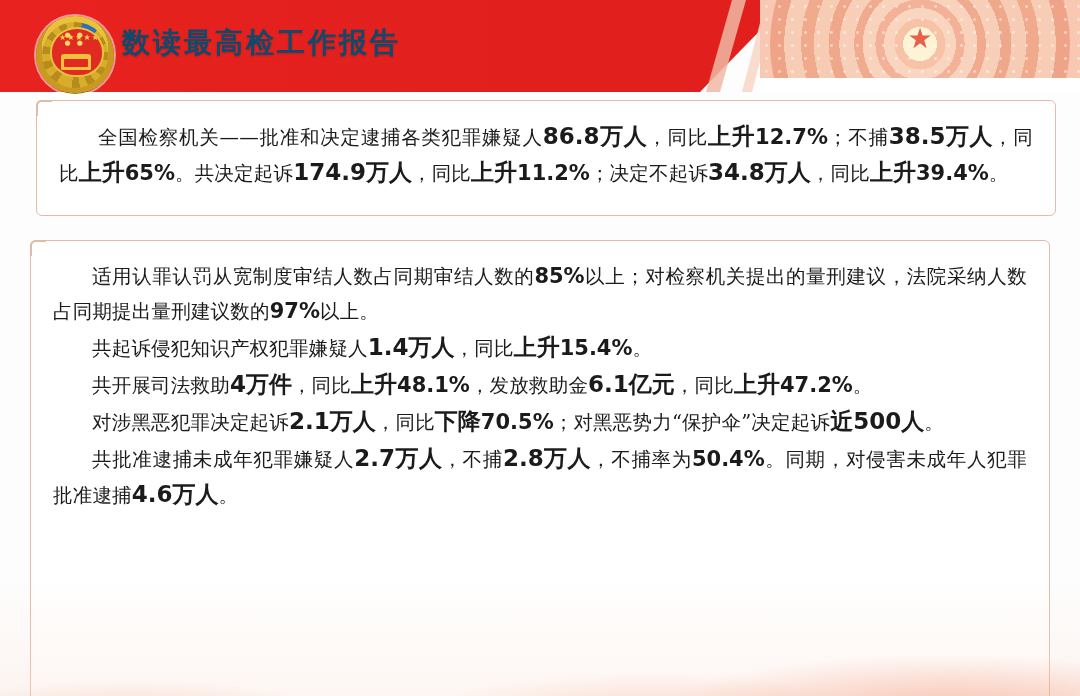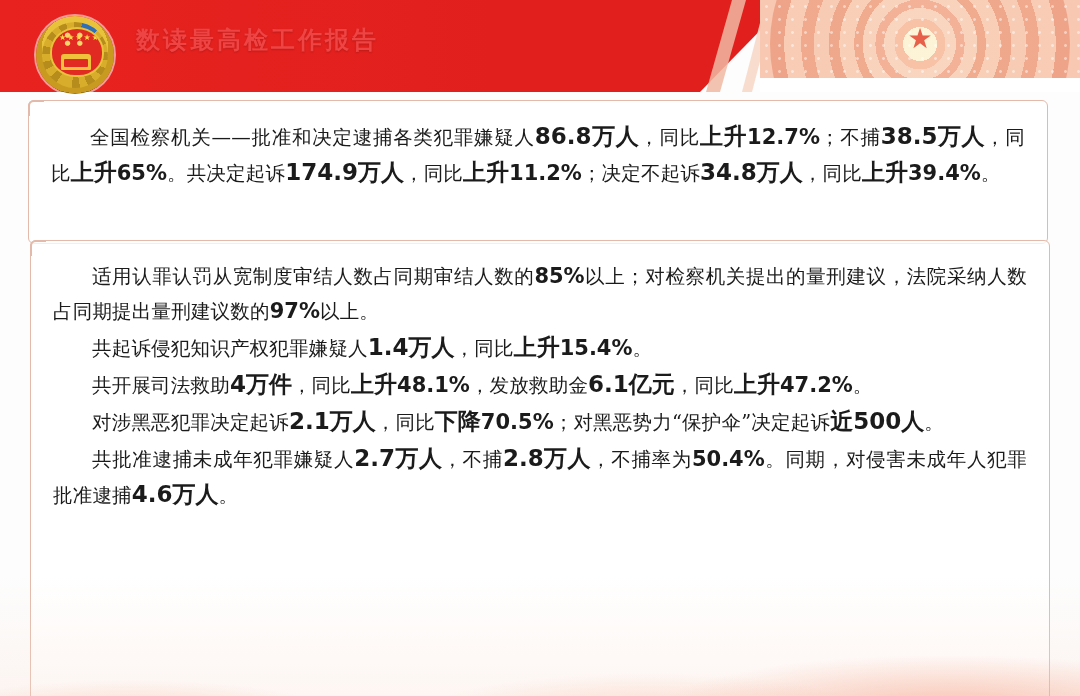--- a/index.html
+++ b/index.html
@@ -194,23 +194,23 @@
     position: absolute;
     left: 50%; top: 2px;
     transform: translateX(-50%);
     color: #f6d86a;
     font-size: 7px;
     letter-spacing: 2px;
   }
 
   .header-title {
     position: absolute;
-    left: 136px; top: 24px;
-    color: #ef4444;
-    font-size: 24px;
+    left: 122px; top: 24px;
+    color: #0c4a6e;
+    font-size: 28px;
     font-weight: 700;
     letter-spacing: 3px;
     font-family: "DejaVu Sans", "Liberation Sans", sans-serif;
     text-shadow: 0 1px 2px rgba(0,0,0,.18);
     white-space: nowrap;
   }
 
   
   .year-row {
     position: absolute;
@@ -237,21 +237,21 @@
   }
 
   
   .box {
     position: absolute;
     border: 1px solid #e3b9a9;
     border-radius: 6px;
     background: rgba(255,255,255,.75);
     box-sizing: border-box;
   }
-  .box-1 { left: 28px; top: 100px; width: 1020px; height: 144px; }
+  .box-1 { left: 36px; top: 100px; width: 1020px; height: 116px; }
   .box-2 { left: 30px; top: 240px; width: 1020px; height: 492px; }
 
   .box-body {
     padding: 18px 22px 10px 22px;
   }
 
   
   .para {
     font-family: "DejaVu Serif", "Liberation Serif", serif;
     font-size: 19.5px;

